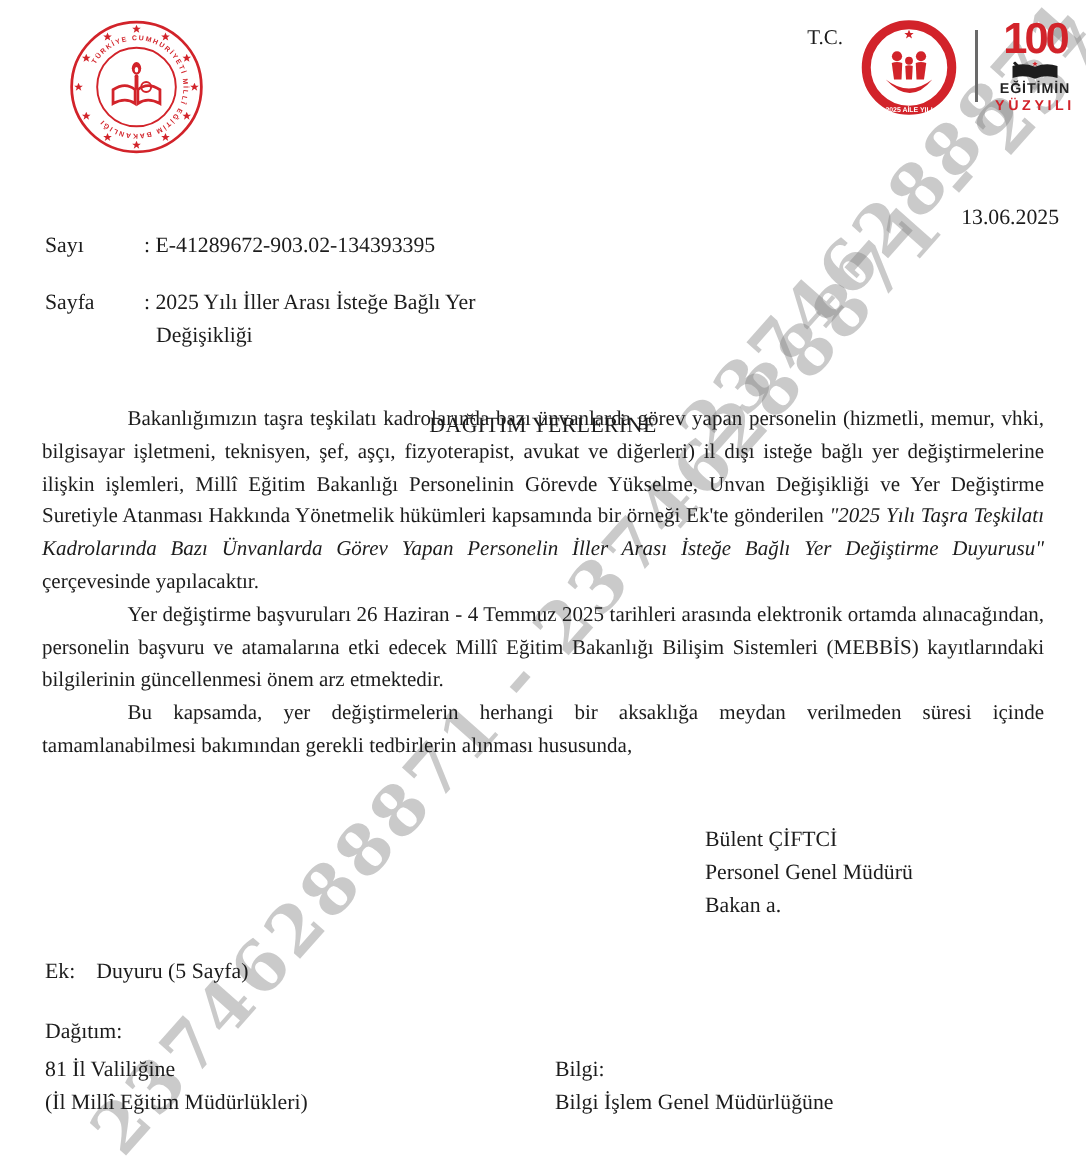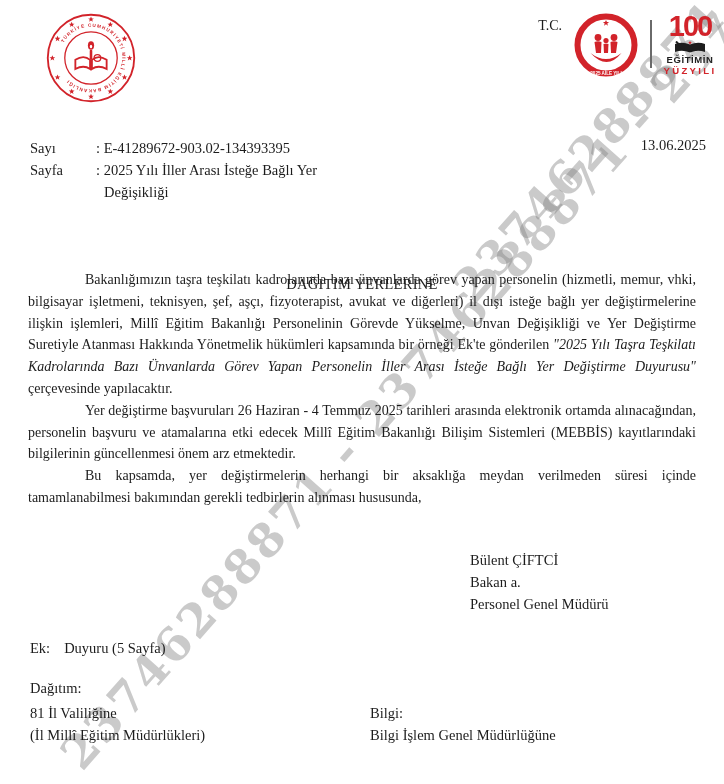--- a/index.html
+++ b/index.html
@@ -45,21 +45,21 @@
   .logo-100 {
     position: absolute; left: 658px; top: 12px; width: 64px;
     text-align: center; font-family: "Liberation Sans", sans-serif; line-height: 1;
   }
   .c-num { font-size: 29px; font-weight: 800; color: #d2232a; letter-spacing: -2px; }
   .c-book { margin: 0 auto; display: block; }
   .c-l1 { font-size: 9.5px; font-weight: 800; color: #222; letter-spacing: 0.6px; margin-top: 1px; }
   .c-l2 { font-size: 9.5px; font-weight: 800; color: #d2232a; letter-spacing: 2.4px; margin-top: 1px; }
   
   .meta { position: absolute; left: 30px; top: 137px; width: 430px; font-size: 14.5px; line-height: 22px; }
-  .meta-row { display: flex; }
+  .meta-row { display: flex; margin-top: 16px; }
   .meta-label { width: 66px; flex: 0 0 66px; }
   .meta-line2 { margin-left: 74px; }
   .doc-date { position: absolute; right: 18px; top: 137px; font-size: 14.5px; }
   
   .recipient { position: absolute; left: 0; right: 0; top: 228px; text-align: center; font-size: 14.5px; letter-spacing: 0.3px; margin-top: 48px; }
   
   .body-text { position: absolute; left: 28px; right: 28px; top: 269px; font-size: 14px; }
   .body-text p { margin: 0; text-indent: 57px; text-align: justify; line-height: 21.8px; }
   .body-text p.closing { text-align: left; }
   
@@ -168,22 +168,22 @@
     <div class="recipient">DAĞITIM YERLERİNE</div>
 
     <div class="body-text">
         <p><span>Bakanlığımızın taşra teşkilatı kadrolarında bazı ünvanlarda görev yapan personelin (hizmetli, memur, vhki, bilgisayar işletmeni, teknisyen, şef, aşçı, fizyoterapist, avukat ve diğerleri) il dışı isteğe bağlı yer değiştirmelerine ilişkin işlemleri, Millî Eğitim Bakanlığı Personelinin Görevde Yükselme, Unvan Değişikliği ve Yer Değiştirme Suretiyle Atanması Hakkında Yönetmelik hükümleri kapsamında bir örneği Ek'te gönderilen </span><i>"2025 Yılı Taşra Teşkilatı Kadrolarında Bazı Ünvanlarda Görev Yapan Personelin İller Arası İsteğe Bağlı Yer Değiştirme Duyurusu"</i><span> çerçevesinde yapılacaktır.</span></p>
         <p><span>Yer değiştirme başvuruları 26 Haziran - 4 Temmuz 2025 tarihleri arasında elektronik ortamda alınacağından, personelin başvuru ve atamalarına etki edecek Millî Eğitim Bakanlığı Bilişim Sistemleri (MEBBİS) kayıtlarındaki bilgilerinin güncellenmesi önem arz etmektedir.</span></p>
         <p><span>Bu kapsamda, yer değiştirmelerin herhangi bir aksaklığa meydan verilmeden süresi içinde tamamlanabilmesi bakımından gerekli tedbirlerin alınması hususunda,</span></p>
       </div>
 
     <div class="signature">
       <div>Bülent ÇİFTCİ</div>
+      <div>Personel Genel Müdürü</div>
       <div>Bakan a.</div>
-      <div>Personel Genel Müdürü</div>
     </div>
 
     <div class="ek">
       <span>Ek:</span><span class="ek-value">Duyuru (5 Sayfa)</span>
     </div>
     <div class="dagitim">Dağıtım:</div>
     <div class="col-left">
       <div>81 İl Valiliğine</div>
       <div>(İl Millî Eğitim Müdürlükleri)</div>
     </div>

